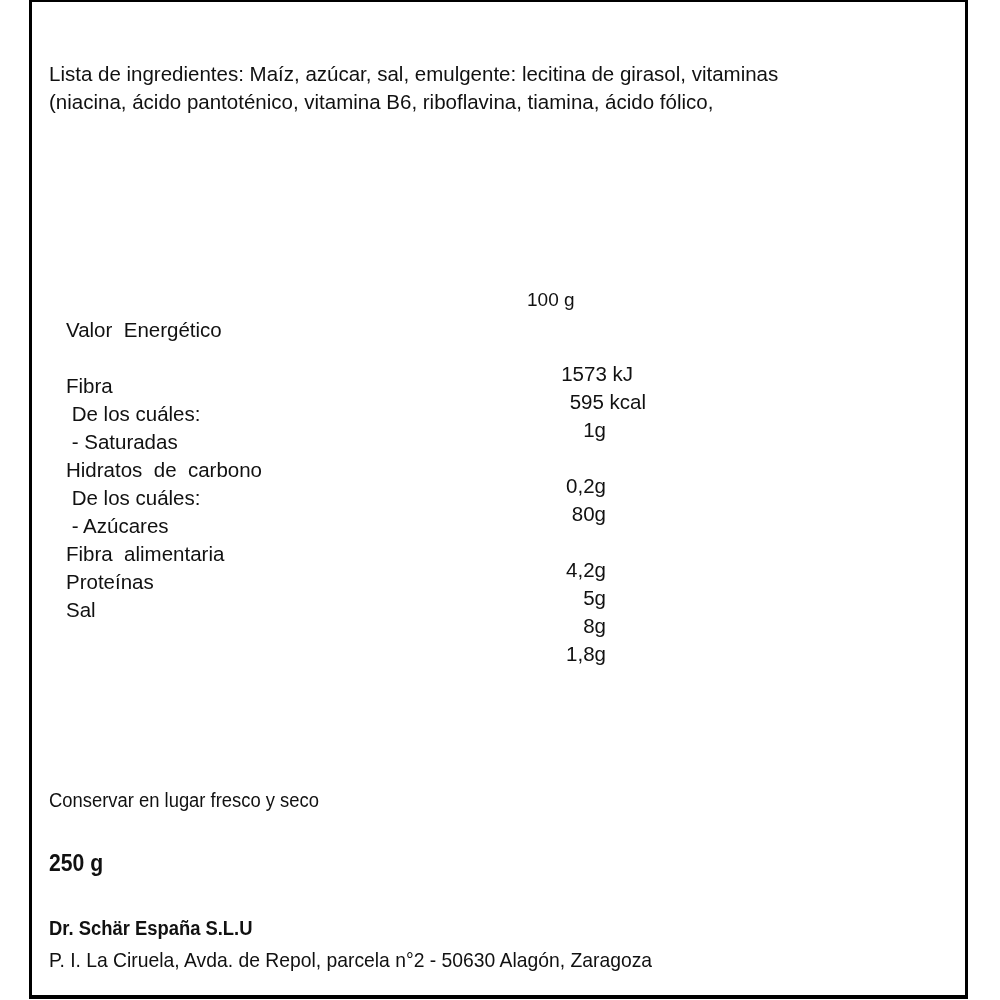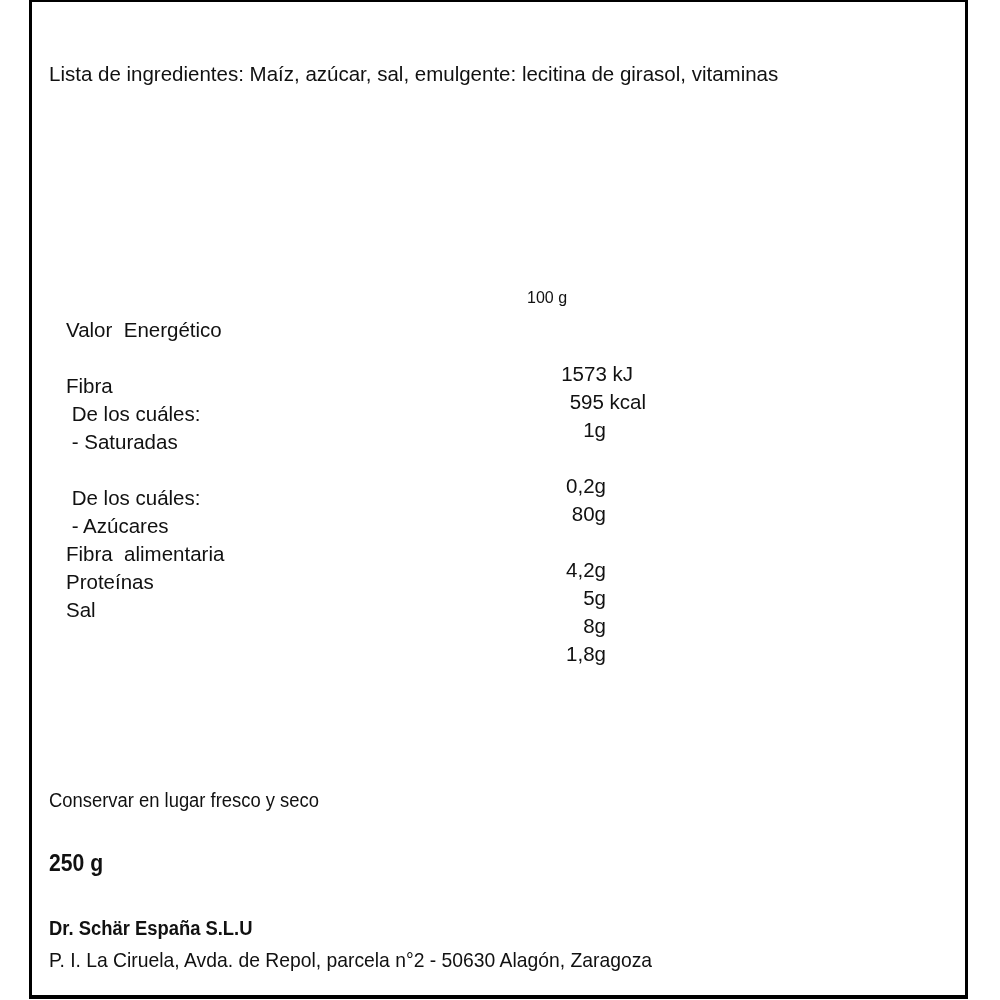--- a/index.html
+++ b/index.html
@@ -35,21 +35,21 @@
       left: 17px; top: 42px;
       font-size: 20.5px;
       line-height: 28px;
       white-space: normal;
       width: 880px;
       margin-top: 16px;
     }
     .ingredients span { display: block; white-space: nowrap; }
     .nutri-header {
       left: 495px; top: 287px;
-      font-size: 16px;
+      font-size: 19px;
     }
     .row {
       position: absolute;
       left: 34px;
       width: 560px;
       height: 28px;
       font-size: 20.5px;
     }
     .row .name { position: absolute; left: 0; top: 0; white-space: pre; }
     .row .val { position: absolute; right: 20px; top: 0; white-space: nowrap; text-align: right; margin-top: 44px; }
@@ -81,20 +81,21 @@
     }
   </style>
 </head>
 <body>
 
 <div class="label-box">
 
 
   <div class="abs ingredients">
     <span>Lista de ingredientes: Maíz, azúcar, sal, emulgente: lecitina de girasol, vitaminas</span>
+    <span>(niacina, ácido pantoténico, vitamina B6, riboflavina, tiamina, ácido fólico,</span>
   </div>
 
   <div class="abs nutri-header">100 g</div>
 
   <div>
     <div class="row" style="top:316px;">
       <span class="name">Valor  Energético</span>
       <span class="val" style="right:-7px;">1573 kJ</span>
     </div>
     <div class="row" style="top:344px;">
@@ -107,20 +108,21 @@
     </div>
     <div class="row" style="top:400px;">
       <span class="name"> De los cuáles:</span>
       <span class="val"></span>
     </div>
     <div class="row" style="top:428px;">
       <span class="name"> - Saturadas</span>
       <span class="val">0,2g</span>
     </div>
     <div class="row" style="top:456px;">
+      <span class="name">Hidratos  de  carbono</span>
       <span class="val">80g</span>
     </div>
     <div class="row" style="top:484px;">
       <span class="name"> De los cuáles:</span>
       <span class="val"></span>
     </div>
     <div class="row" style="top:512px;">
       <span class="name"> - Azúcares</span>
       <span class="val">4,2g</span>
     </div>

